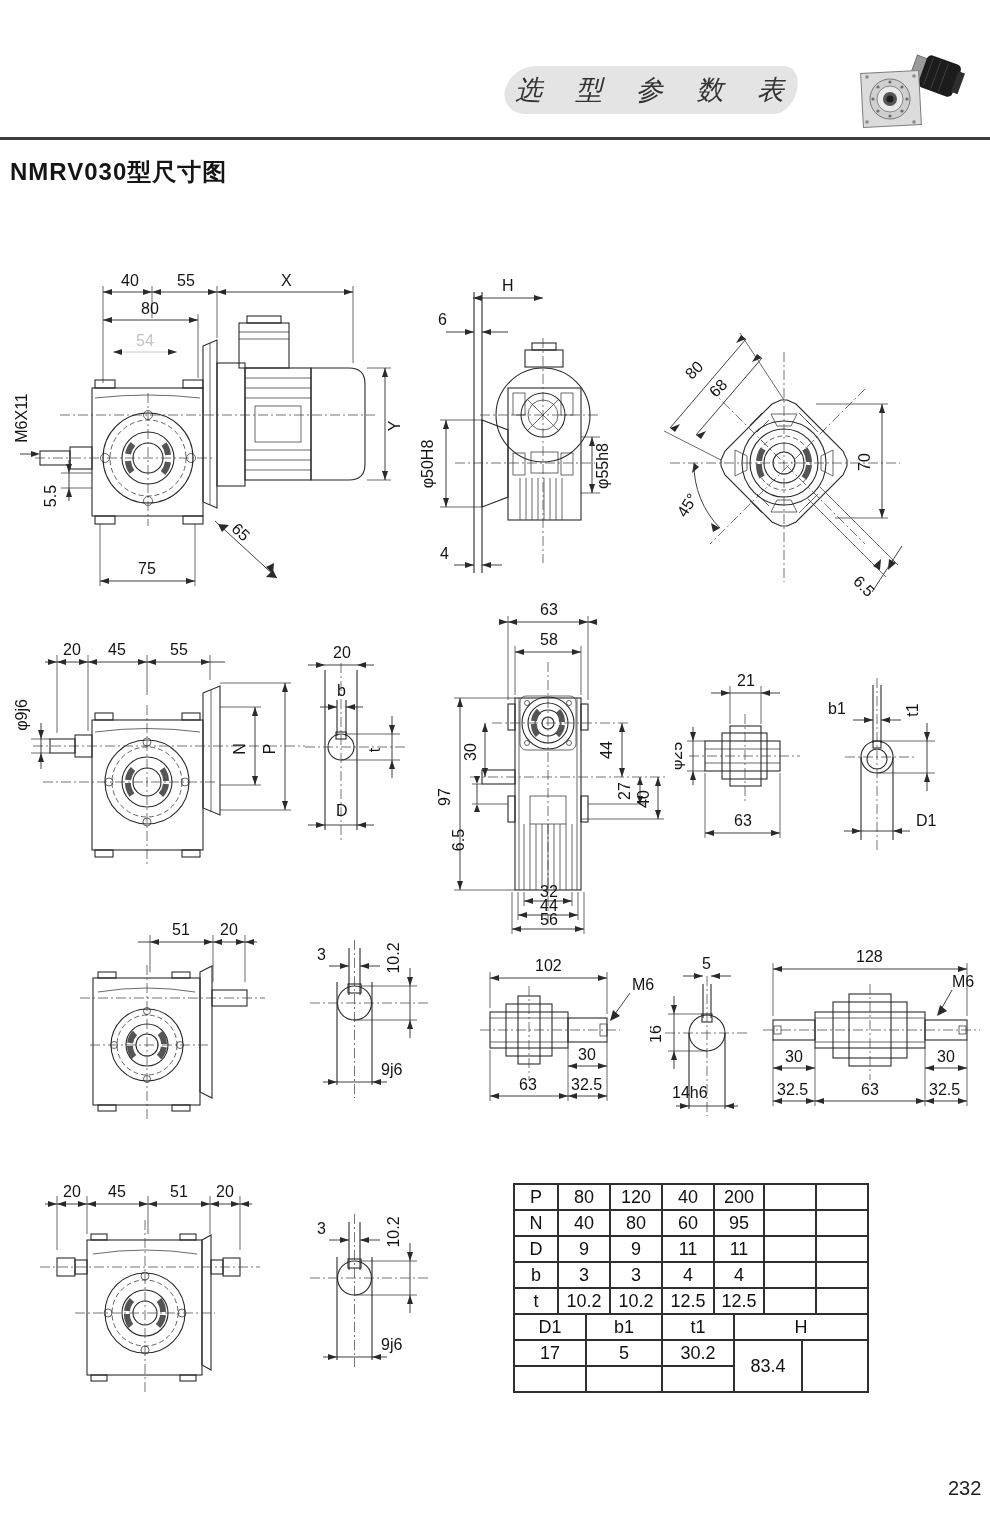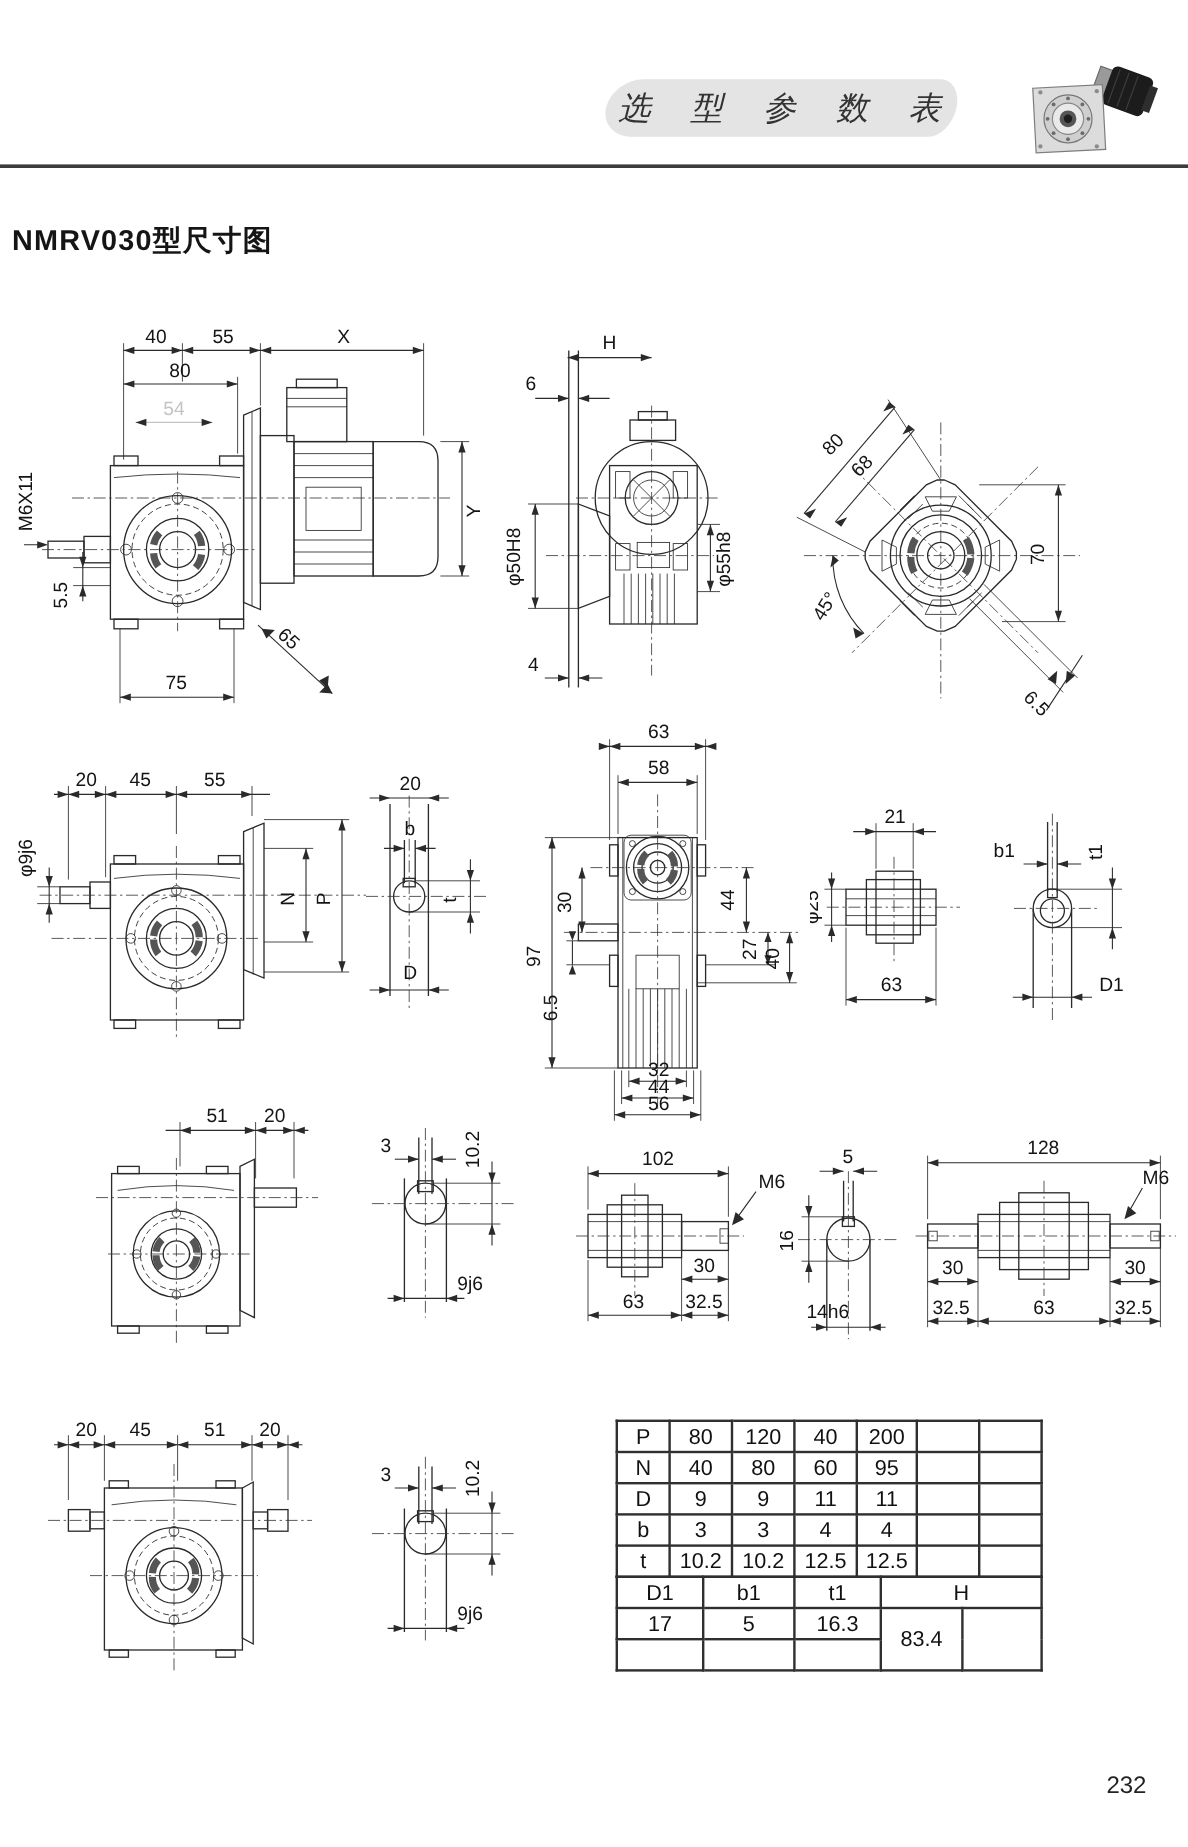--- a/index.html
+++ b/index.html
@@ -5,22 +5,22 @@
   html,body{margin:0;padding:0;background:#fff;}
   body{width:990px;height:1539px;position:relative;font-family:"Liberation Sans",sans-serif;overflow:hidden;}
   .abs{position:absolute;}
   
   .banner{left:505px;top:66px;width:292px;height:48px;background:#e4e4e4;
           border-radius:26px 18px 18px 26px / 50% 50% 50% 50%;transform:skewX(-12deg);
           display:flex;align-items:center;justify-content:center;}
   .banner span{transform:skewX(12deg);font-style:italic;font-size:27px;letter-spacing:13px;
                color:#333;white-space:nowrap;padding-left:10px;}
   .hrule{left:0;top:137px;width:990px;height:3px;background:#3c3c3c;}
-  .page-title{left:10px;top:184px;font-size:24px;font-weight:700;color:#151515;letter-spacing:1px;}
-  .page-num{left:922px;top:1477px;font-size:20px;color:#222;}
+  .page-title{left:10px;top:156px;font-size:24px;font-weight:700;color:#151515;letter-spacing:1px;}
+  .page-num{left:948px;top:1477px;font-size:20px;color:#222;}
   
   svg .ln{stroke:#2a2a2a;stroke-width:1.1;fill:none;}
   svg .th{stroke:#2a2a2a;stroke-width:0.7;fill:none;}
   svg .dm{stroke:#2a2a2a;stroke-width:0.9;fill:none;}
   svg .cl{stroke:#3a3a3a;stroke-width:0.7;fill:none;stroke-dasharray:10 3 2 3;}
   svg .dsh{stroke:#3a3a3a;stroke-width:0.8;fill:none;stroke-dasharray:5 3;}
   svg .ar{fill:#2a2a2a;stroke:none;}
   svg .dt{font:16px "Liberation Sans",sans-serif;fill:#141414;}
   svg .fl{stroke:#c4c4c4;}
   svg .ftx{fill:#c4c4c4;}
@@ -912,21 +912,21 @@
     <tbody>
         <tr>
       <td>D1</td>
       <td>b1</td>
       <td>t1</td>
       <td colspan="2">H</td>
     </tr>
     <tr>
       <td>17</td>
       <td>5</td>
-      <td>16.3</td>
+      <td>30.2</td>
       <td rowspan="2">83.4</td>
       <td rowspan="2"></td>
     </tr>
     <tr>
       <td></td>
       <td></td>
       <td></td>
     </tr>
   </tbody>
     </table>

